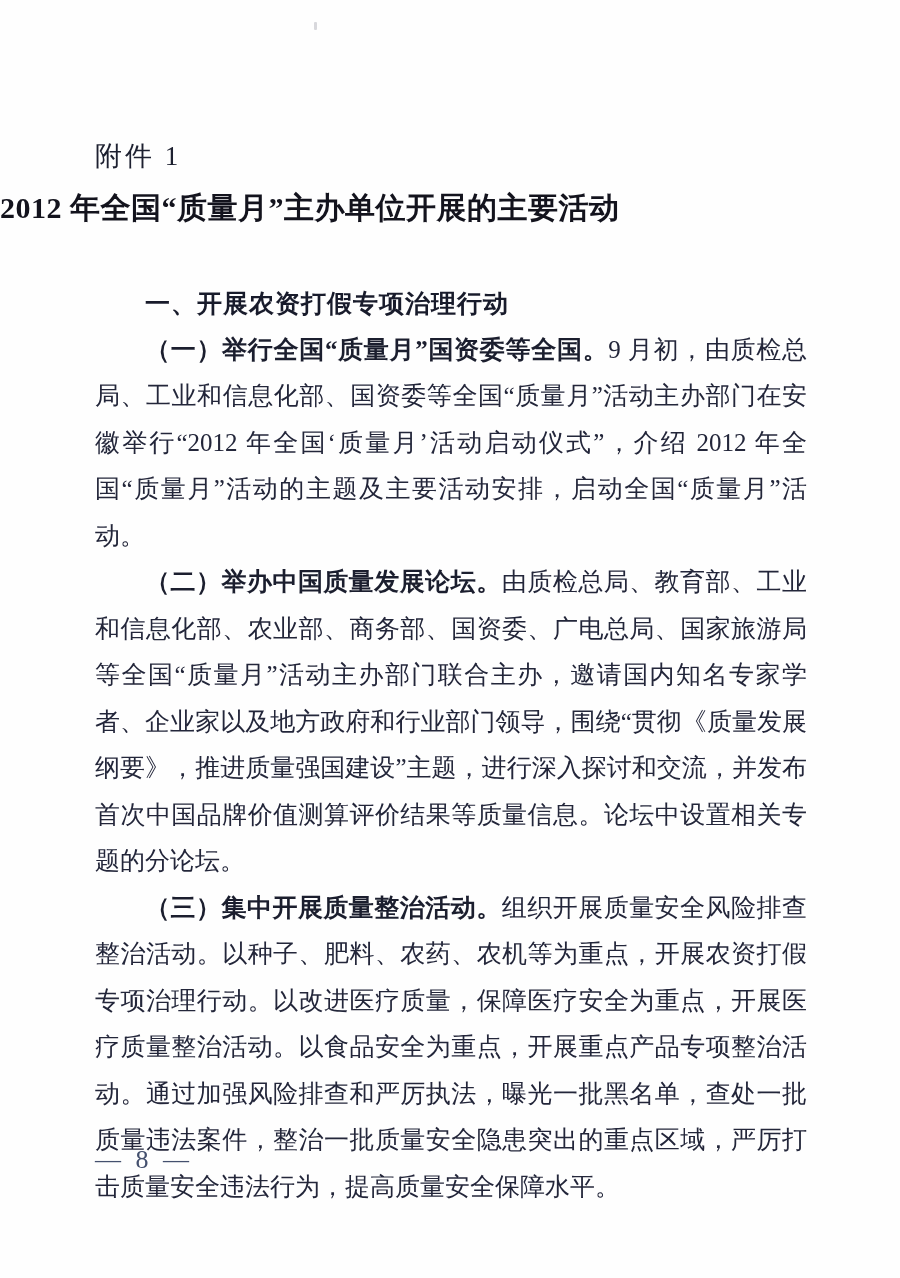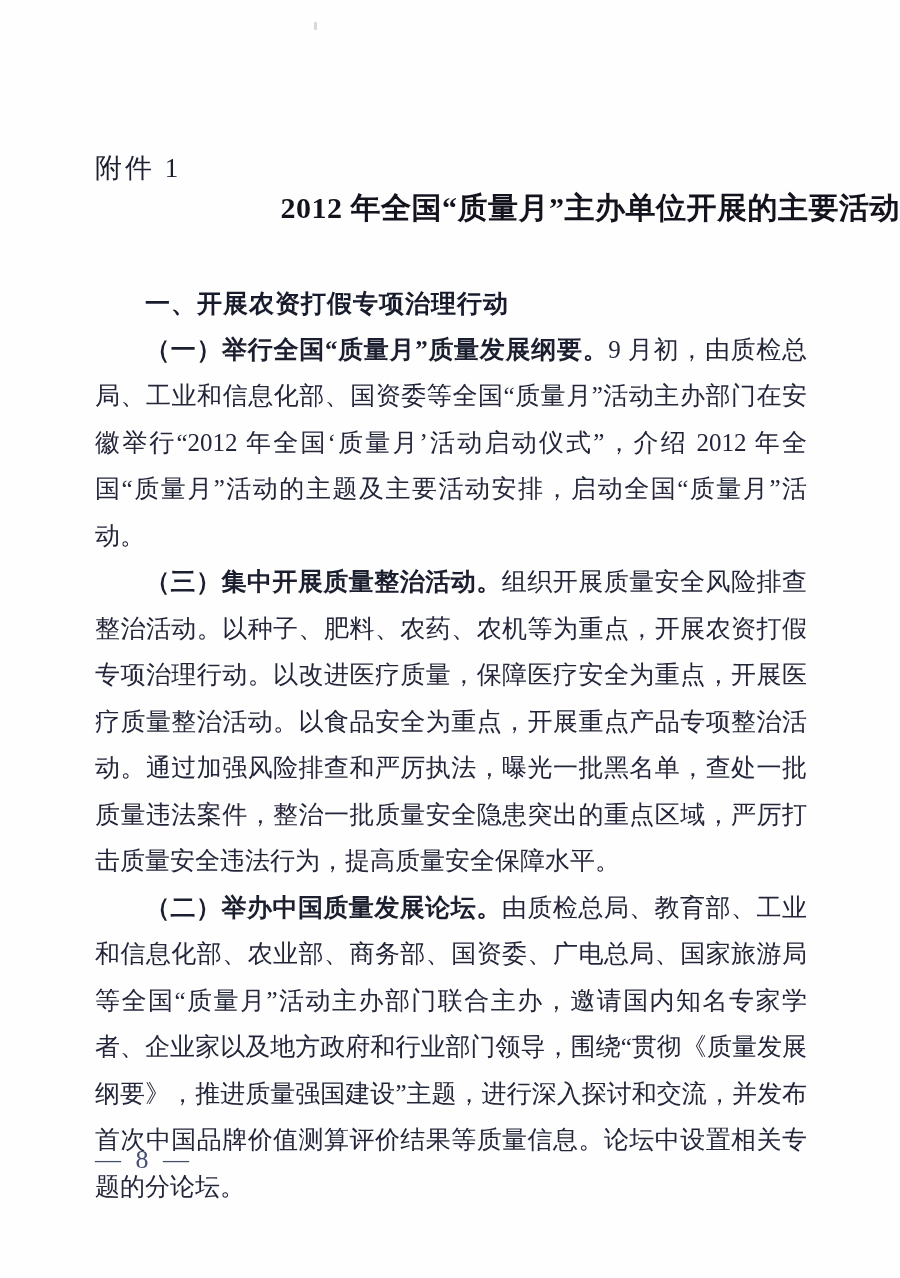--- a/index.html
+++ b/index.html
@@ -29,29 +29,28 @@
     background: #d8d8dc;
     border-radius: 1px;
   }
   .attachment-label {
     position: absolute;
     left: 95px;
     top: 138px;
     font-size: 27px;
     letter-spacing: 3px;
     color: #1d2030;
-    margin-top: 12px;
   }
   .doc-title {
     position: absolute;
     left: 0;
     right: 0;
     top: 188px;
     margin: 0;
-    text-align: right;
+    text-align: left;
     font-size: 30px;
     font-weight: bold;
     letter-spacing: 0.5px;
     color: #13131d;
     font-family: "Liberation Serif", "DejaVu Serif", serif;
   }
   .content {
     position: absolute;
     left: 95px;
     width: 712px;
@@ -93,23 +92,23 @@
   <div class="scan-speck"></div>
 
   <div class="attachment-label">附件 1</div>
 
   <h1 class="doc-title">2012 年全国“质量月”主办单位开展的主要活动</h1>
 
   <div class="content">
 
     <div class="section-heading">一、开展农资打假专项治理行动</div>
 
-    <p class="para"><span class="lead">（一）举行全国“质量月”质量发展纲要。</span><span>9 月初，由质检总局、工业和信息化部、国资委等全国“质量月”活动主办部门在安徽举行“2012 年全国‘质量月’活动启动仪式”，介绍 2012 年全国“质量月”活动的主题及主要活动安排，启动全国“质量月”活动。</span></p>
+    <p class="para"><span class="lead">（一）举行全国“质量月”国资委等全国。</span><span>9 月初，由质检总局、工业和信息化部、国资委等全国“质量月”活动主办部门在安徽举行“2012 年全国‘质量月’活动启动仪式”，介绍 2012 年全国“质量月”活动的主题及主要活动安排，启动全国“质量月”活动。</span></p>
+
+    <p class="para"><span class="lead">（二）举办中国质量发展论坛。</span><span>由质检总局、教育部、工业和信息化部、农业部、商务部、国资委、广电总局、国家旅游局等全国“质量月”活动主办部门联合主办，邀请国内知名专家学者、企业家以及地方政府和行业部门领导，围绕“贯彻《质量发展纲要》，推进质量强国建设”主题，进行深入探讨和交流，并发布首次中国品牌价值测算评价结果等质量信息。论坛中设置相关专题的分论坛。</span></p>
 
     <p class="para"><span class="lead">（三）集中开展质量整治活动。</span><span>组织开展质量安全风险排查整治活动。以种子、肥料、农药、农机等为重点，开展农资打假专项治理行动。以改进医疗质量，保障医疗安全为重点，开展医疗质量整治活动。以食品安全为重点，开展重点产品专项整治活动。通过加强风险排查和严厉执法，曝光一批黑名单，查处一批质量违法案件，整治一批质量安全隐患突出的重点区域，严厉打击质量安全违法行为，提高质量安全保障水平。</span></p>
-
-    <p class="para"><span class="lead">（二）举办中国质量发展论坛。</span><span>由质检总局、教育部、工业和信息化部、农业部、商务部、国资委、广电总局、国家旅游局等全国“质量月”活动主办部门联合主办，邀请国内知名专家学者、企业家以及地方政府和行业部门领导，围绕“贯彻《质量发展纲要》，推进质量强国建设”主题，进行深入探讨和交流，并发布首次中国品牌价值测算评价结果等质量信息。论坛中设置相关专题的分论坛。</span></p>
 
   </div>
 
   <div class="page-number">— 8 —</div>
 
 </div>
 
 </body></html>

